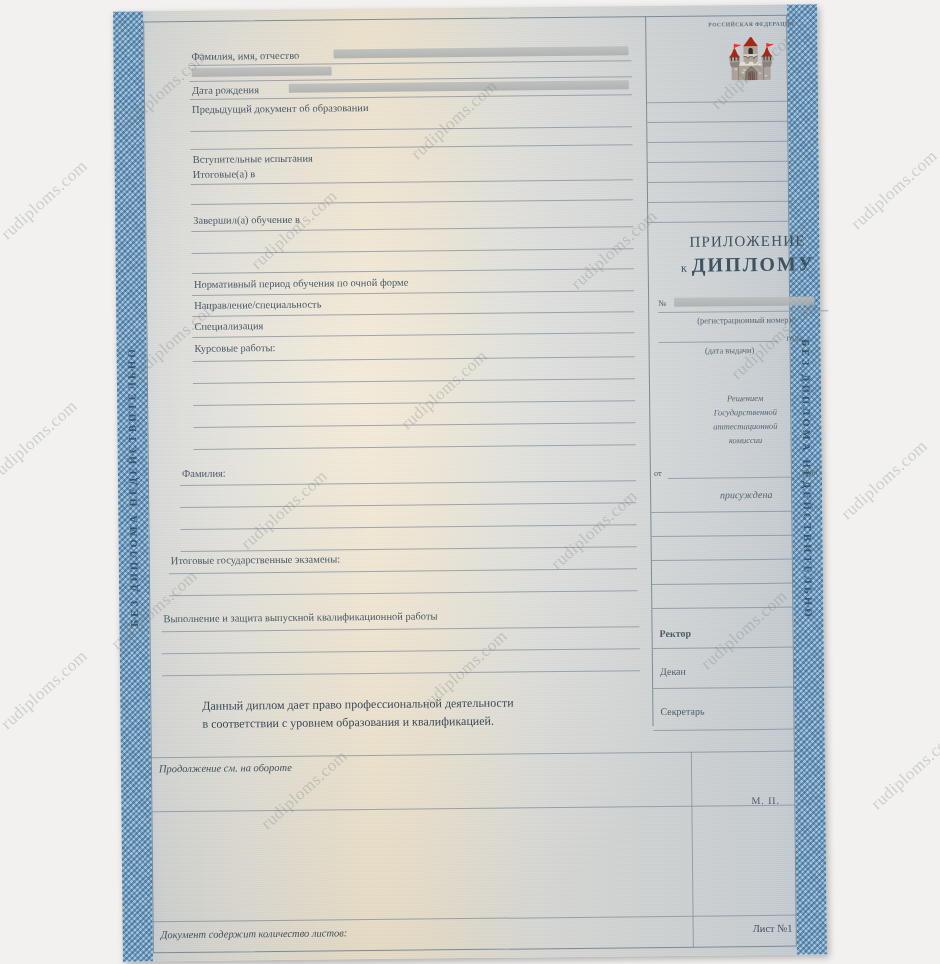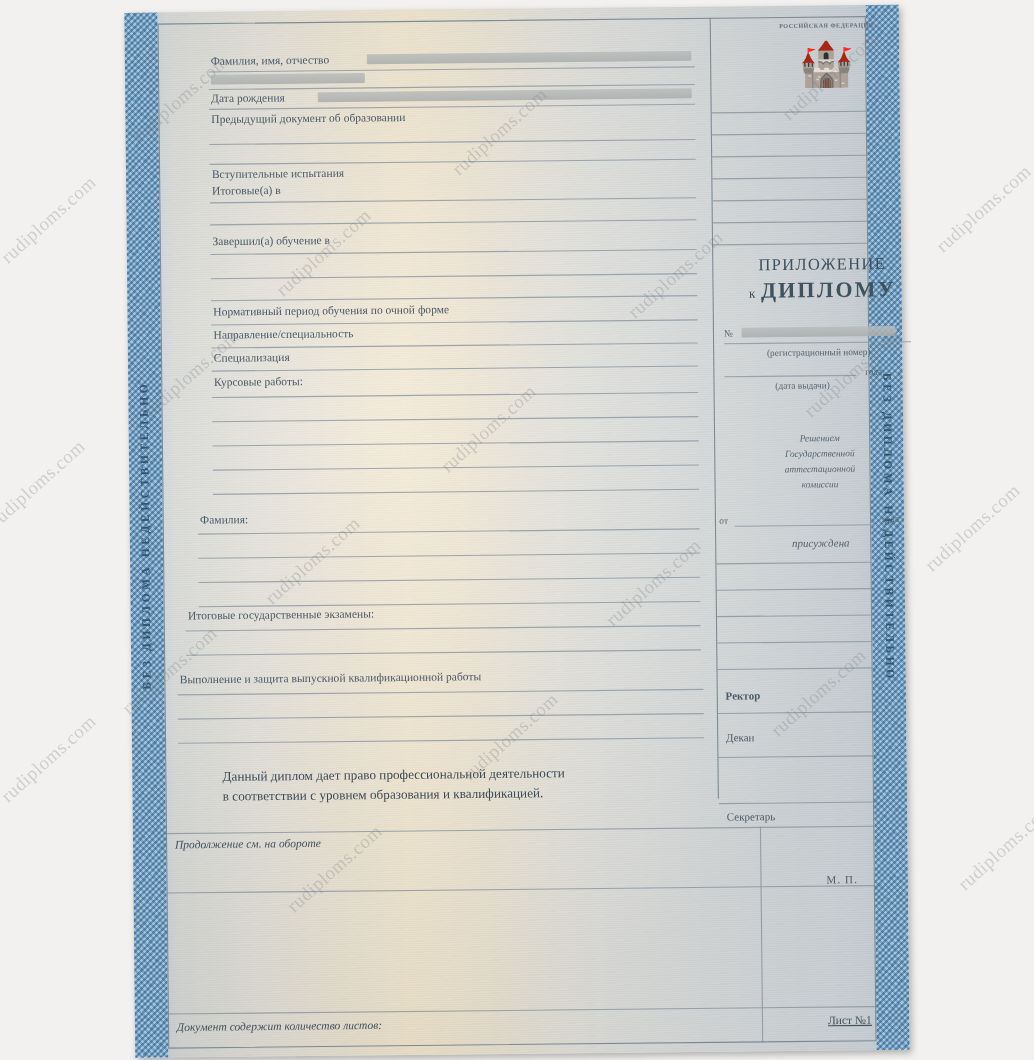--- a/index.html
+++ b/index.html
@@ -229,21 +229,21 @@
       <div class="para" style="left:52px;top:676px;">Данный диплом дает право профессиональной деятельности</div>
       <div class="para" style="left:52px;top:694px;">в соответствии с уровнем образования и квалификацией.</div>
 
       <div class="hline" style="top:736px;left:0;right:0;"></div>
       <div class="footer-txt" style="left:8px;top:742px;">Продолжение см. на обороте</div>
       <div class="hline" style="top:790px;left:0;right:0;"></div>
       <div class="vline" style="left:540px;top:736px;bottom:0;"></div>
 
       <div class="hline" style="top:900px;left:0;right:0;"></div>
       <div class="footer-txt" style="left:8px;top:908px;">Документ содержит количество листов:</div>
-      <div class="footer-txt" style="left:600px;top:908px;font-style:normal;text-decoration:underline;">Лист №1</div>
+      <div class="footer-txt" style="left:600px;top:908px;font-style:normal;">Лист №1</div>
 
       <div class="mp" style="left:600px;top:780px;">М. П.</div>
 
       <div class="rf-title">РОССИЙСКАЯ ФЕДЕРАЦИЯ</div>
       <div class="emblem">
         <div class="crest">🏰</div>
       </div>
 
       <div class="hline" style="top:86px;left:503px;right:0;"></div>
       <div class="hline" style="top:106px;left:503px;right:0;"></div>
@@ -282,21 +282,21 @@
       <div class="hline" style="top:496px;left:503px;right:0;"></div>
       <div class="hline" style="top:520px;left:503px;right:0;"></div>
       <div class="hline" style="top:544px;left:503px;right:0;"></div>
       <div class="hline" style="top:568px;left:503px;right:0;"></div>
       <div class="hline" style="top:592px;left:503px;right:0;"></div>
 
       <div class="sig-lbl" style="left:510px;top:612px;font-weight:bold;">Ректор</div>
       <div class="hline" style="top:632px;left:503px;right:0;"></div>
       <div class="sig-lbl" style="left:510px;top:650px;">Декан</div>
       <div class="hline" style="top:672px;left:503px;right:0;"></div>
-      <div class="sig-lbl" style="left:510px;top:690px;margin-top:32px;">Секретарь</div>
+      <div class="sig-lbl" style="left:510px;top:690px;">Секретарь</div>
       <div class="hline" style="top:714px;left:503px;right:0;"></div>
     </div>
   </div>
 
   <div class="wm">
     <span style="left:-10px;top:190px;">rudiploms.com</span>
     <span style="left:-20px;top:430px;">rudiploms.com</span>
     <span style="left:-10px;top:680px;">rudiploms.com</span>
     <span style="left:110px;top:80px;">rudiploms.com</span>
     <span style="left:120px;top:330px;">rudiploms.com</span>

